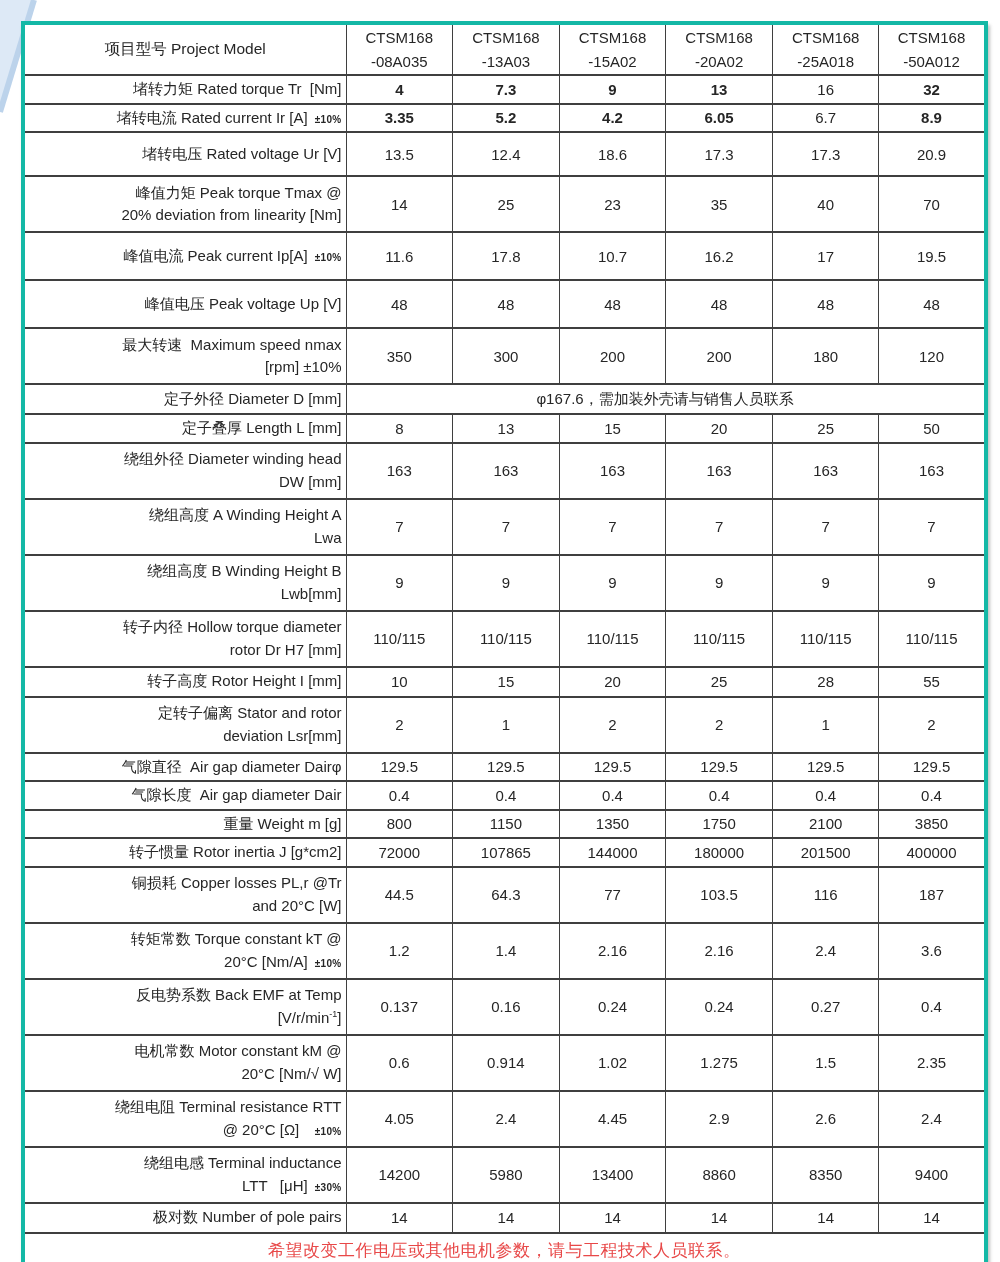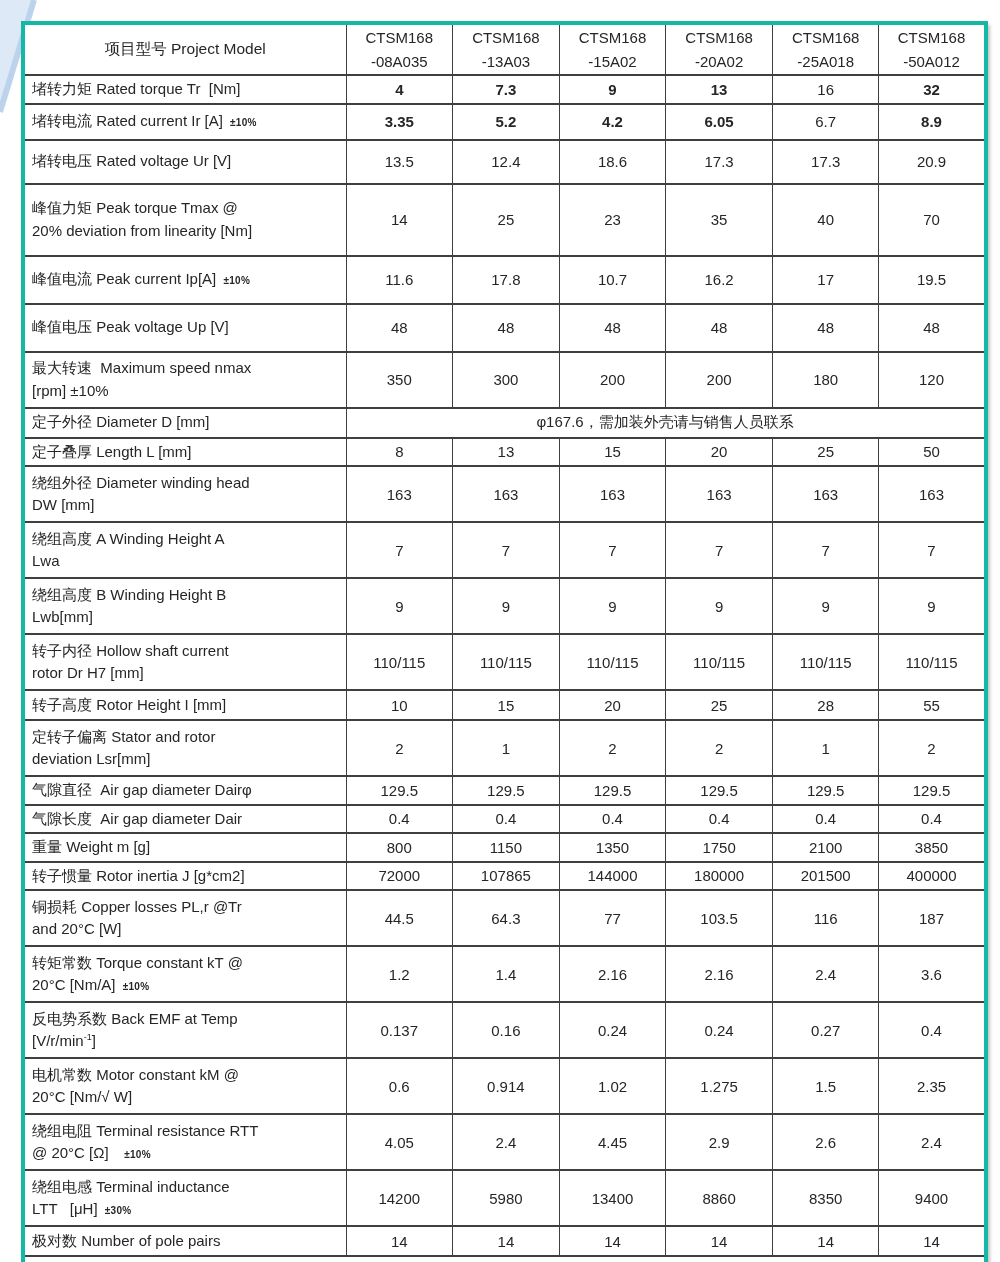--- a/index.html
+++ b/index.html
@@ -43,21 +43,21 @@
     white-space: pre-line;
     padding: 0 2px;
   }
   th.header-label {
     font-weight: 400;
     font-size: 15.5px;
     text-align: center;
     white-space: normal;
   }
   td.label-cell {
-    text-align: left;
+    text-align: right;
     padding: 2px 4px 2px 7px;
     font-size: 15px;
     line-height: 1.5;
     white-space: pre-wrap;
   }
   td.value-cell {
     text-align: center;
     font-size: 15px;
     padding: 1px 2px;
   }
@@ -113,39 +113,39 @@
 
     <tr style="height: 28px;">
           <td class="label-cell"><span>堵转力矩 Rated torque Tr  [Nm]</span></td>
           <td class="value-cell bold">4</td>
           <td class="value-cell bold">7.3</td>
           <td class="value-cell bold">9</td>
           <td class="value-cell bold">13</td>
           <td class="value-cell">16</td>
           <td class="value-cell bold">32</td>
         </tr>
-        <tr style="height: 36px;">
+        <tr style="height: 28px;">
           <td class="label-cell"><span>堵转电流 Rated current Ir [A] </span><span class="tol">±10%</span></td>
           <td class="value-cell bold">3.35</td>
           <td class="value-cell bold">5.2</td>
           <td class="value-cell bold">4.2</td>
           <td class="value-cell bold">6.05</td>
           <td class="value-cell">6.7</td>
           <td class="value-cell bold">8.9</td>
         </tr>
         <tr style="height: 44px;">
           <td class="label-cell"><span>堵转电压 Rated voltage Ur [V]</span></td>
           <td class="value-cell">13.5</td>
           <td class="value-cell">12.4</td>
           <td class="value-cell">18.6</td>
           <td class="value-cell">17.3</td>
           <td class="value-cell">17.3</td>
           <td class="value-cell">20.9</td>
         </tr>
-        <tr style="height: 72px;">
+        <tr style="height: 56px;">
           <td class="label-cell"><span>峰值力矩 Peak torque Tmax @
 20% deviation from linearity [Nm]</span></td>
           <td class="value-cell">14</td>
           <td class="value-cell">25</td>
           <td class="value-cell">23</td>
           <td class="value-cell">35</td>
           <td class="value-cell">40</td>
           <td class="value-cell">70</td>
         </tr>
         <tr style="height: 48px;">
@@ -213,21 +213,21 @@
           <td class="label-cell"><span>绕组高度 B Winding Height B
 Lwb[mm]</span></td>
           <td class="value-cell">9</td>
           <td class="value-cell">9</td>
           <td class="value-cell">9</td>
           <td class="value-cell">9</td>
           <td class="value-cell">9</td>
           <td class="value-cell">9</td>
         </tr>
         <tr style="height: 56px;">
-          <td class="label-cell"><span>转子内径 Hollow shaft current
+          <td class="label-cell"><span>转子内径 Hollow torque diameter
 rotor Dr H7 [mm]</span></td>
           <td class="value-cell">110/115</td>
           <td class="value-cell">110/115</td>
           <td class="value-cell">110/115</td>
           <td class="value-cell">110/115</td>
           <td class="value-cell">110/115</td>
           <td class="value-cell">110/115</td>
         </tr>
         <tr style="height: 30px;">
           <td class="label-cell"><span>转子高度 Rotor Height I [mm]</span></td>

